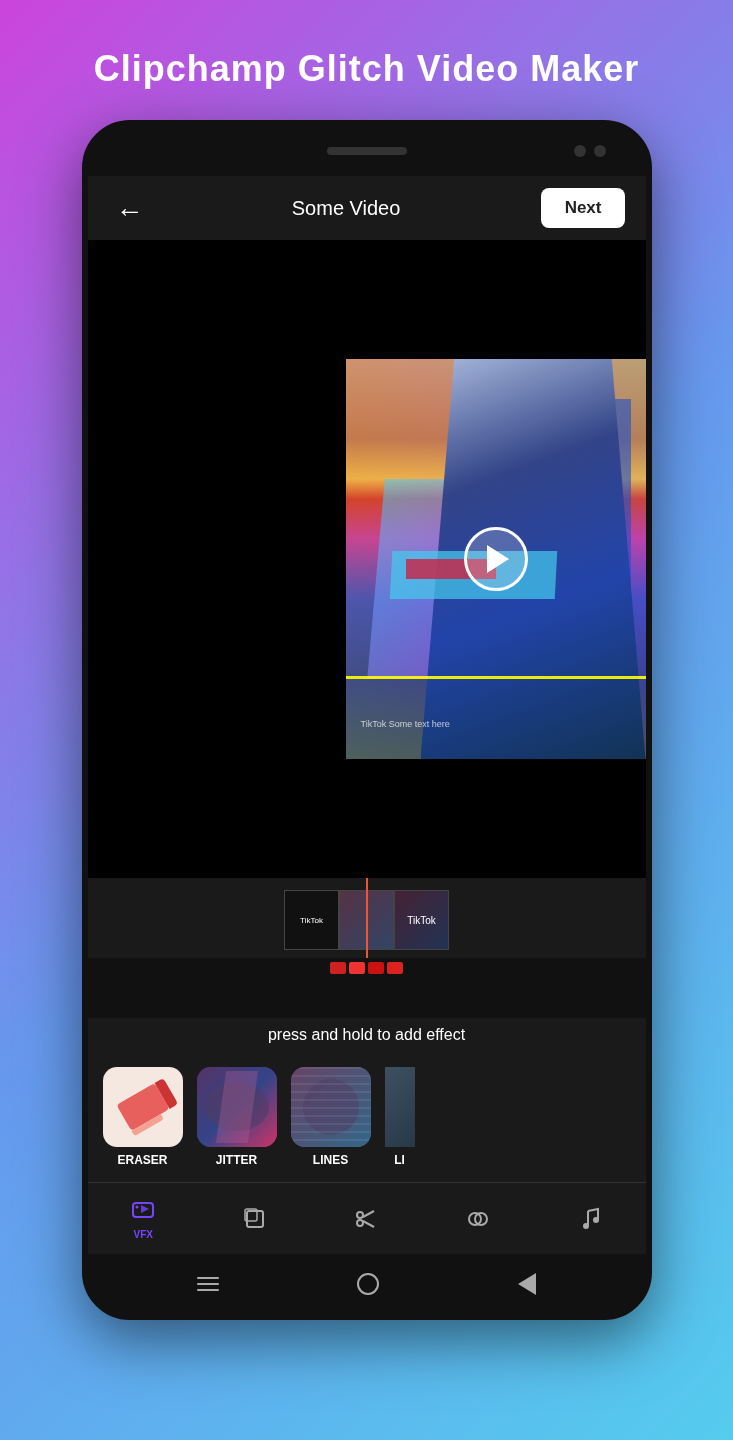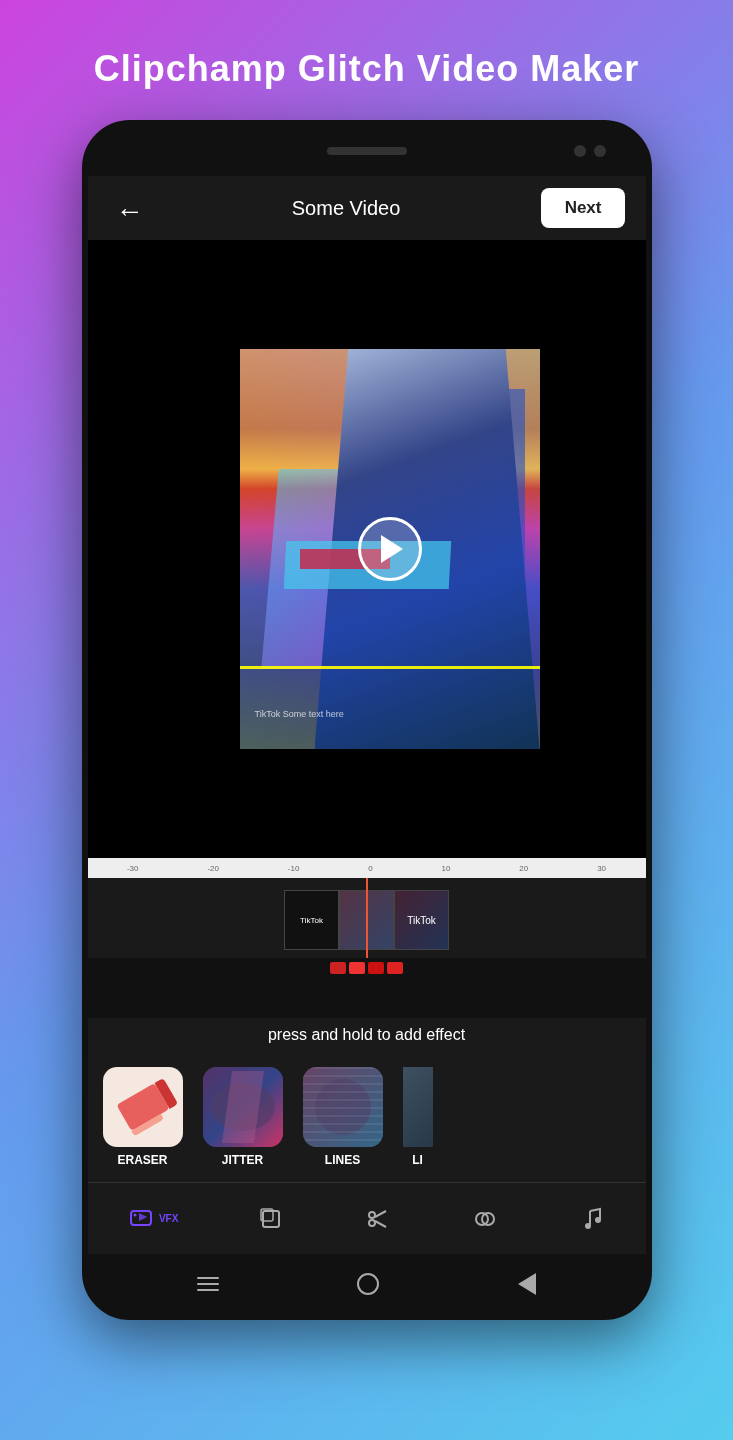--- a/index.html
+++ b/index.html
@@ -105,21 +105,21 @@
       font-weight: 600;
       cursor: pointer;
     }
 
     
     .video-preview {
       flex: 1;
       background: #000;
       display: flex;
       align-items: center;
-      justify-content: center;
+      justify-content: flex-end;
       position: relative;
       overflow: hidden;
       margin-left: 46px;
     }
     .video-thumbnail {
       width: 300px;
       height: 400px;
       position: relative;
       overflow: hidden;
     }
@@ -278,21 +278,21 @@
       flex-shrink: 0;
     }
 
     
     .effects-bar {
       background: #1a1a1a;
       height: 130px;
       display: flex;
       align-items: center;
       padding: 10px 15px;
-      gap: 20px;
+      gap: 14px;
       overflow: hidden;
       flex-shrink: 0;
     }
     .effect-item {
       display: flex;
       flex-direction: column;
       align-items: center;
       gap: 6px;
       cursor: pointer;
       flex-shrink: 0;
@@ -330,21 +330,21 @@
       background: #1a1a1a;
       height: 72px;
       display: flex;
       align-items: center;
       justify-content: space-around;
       flex-shrink: 0;
       border-top: 1px solid #333;
     }
     .toolbar-item {
       display: flex;
-      flex-direction: row;
+      flex-direction: column;
       align-items: center;
       gap: 4px;
       cursor: pointer;
       padding: 8px 12px;
     }
 
     
     .phone-bottom-bar {
       height: 60px;
       background: #111;
@@ -431,31 +431,20 @@
             <div class="glitch-bar"></div>
             <div class="tiktok-watermark">TikTok
 Some text here</div>
 
             <div class="play-button">
               <div class="play-triangle"></div>
             </div>
           </div>
         </div>
 
-        <div class="timeline-ruler">
-          <div class="ruler-marks">
-            <span>-30</span>
-            <span>-20</span>
-            <span>-10</span>
-            <span>0</span>
-            <span>10</span>
-            <span>20</span>
-            <span>30</span>
-          </div>
-        </div>
 
         <div class="timeline-section">
           <div class="timeline-track">
             <div class="timeline-clips">
 
               <div class="clip-thumb clip-thumb-dark">
                 <span class="clip-thumb-label">TikTok</span>
               </div>
               <div class="clip-thumb" style="background: linear-gradient(135deg, #553344, #334466);"></div>
               <div class="clip-thumb" style="background: linear-gradient(135deg, #442233, #223355); display:flex; align-items:center; justify-content:center;">

